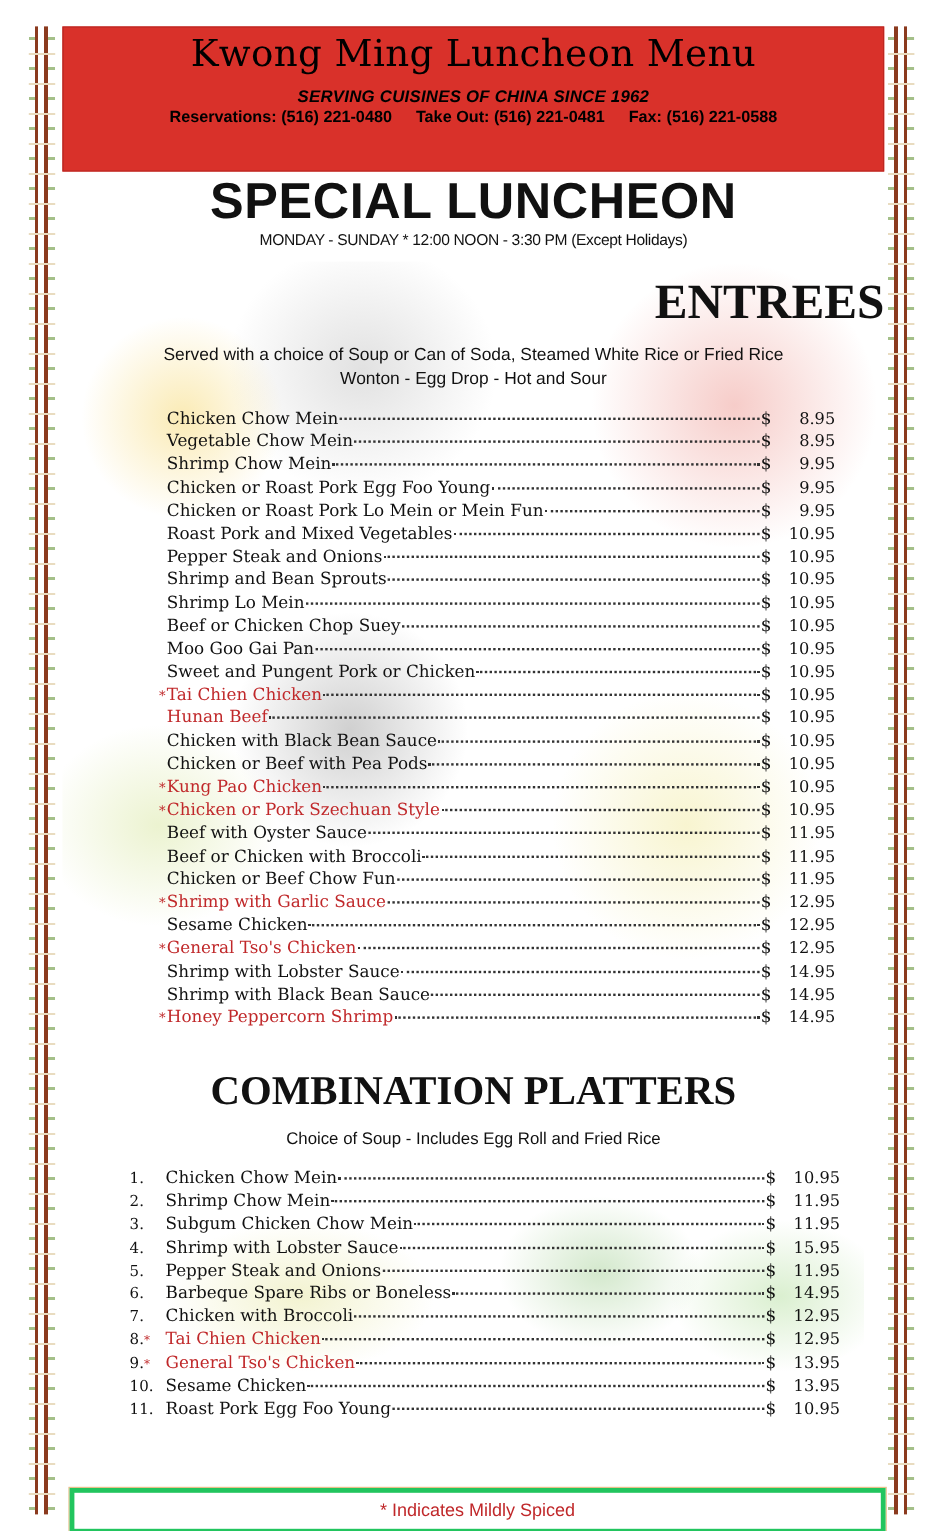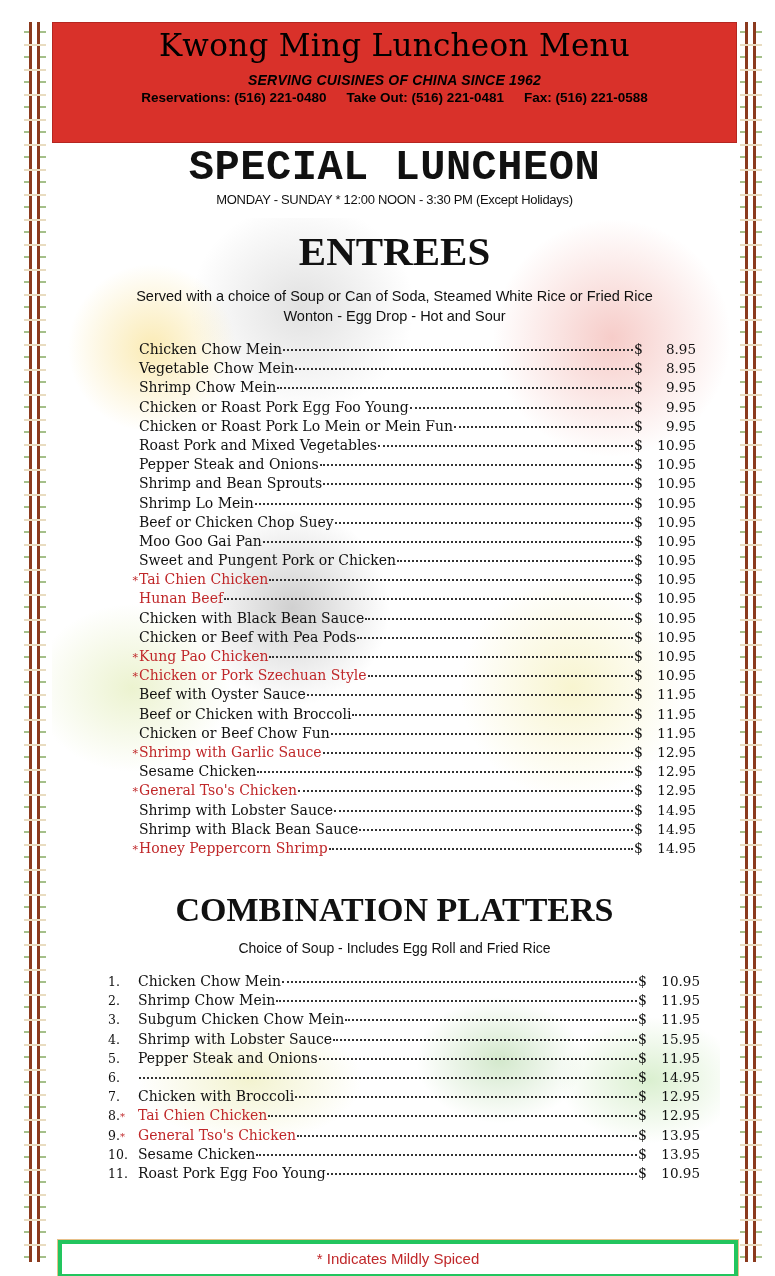--- a/index.html
+++ b/index.html
@@ -58,29 +58,29 @@
   .food-wash2 {
     position: absolute; left: 80px; top: 960px; width: 640px; height: 230px;
     background:
       radial-gradient(ellipse 160px 90px at 170px 120px, rgba(220,220,120,0.35), transparent 70%),
       radial-gradient(ellipse 120px 90px at 420px 100px, rgba(130,190,110,0.35), transparent 70%),
       radial-gradient(ellipse 130px 90px at 570px 120px, rgba(150,210,120,0.35), transparent 70%);
   }
 
   .h-special {
     position: absolute; left: 52px; width: 685px; top: 145px; text-align: center;
-    font-family: Liberation Mono, monospace; font-weight: bold; font-size: 42px; line-height: 46px;
+    font-family: Liberation Sans, sans-serif; font-weight: bold; font-size: 42px; line-height: 46px;
     letter-spacing: 0.5px;
   }
   .hours {
     position: absolute; left: 52px; width: 685px; top: 192px; text-align: center;
     font-size: 13px; letter-spacing: -0.3px;
   }
   .h-entrees {
-    position: absolute; left: 52px; width: 685px; top: 228px; text-align: center;
+    position: absolute; left: 52px; width: 685px; top: 228px; text-align: right;
     font-family: "Liberation Serif", serif; font-weight: bold; font-size: 41px; line-height: 46px;
   }
   .served {
     position: absolute; left: 52px; width: 685px; top: 286px; text-align: center;
     font-size: 14.5px; line-height: 20px;
   }
 
   
   .menu-list { position: absolute; left: 126px; width: 570px; }
   .menu-list.entrees { top: 340px; }
@@ -368,20 +368,21 @@
     </div>
     <div class="item">
       <span class="num">5.</span>
       <span class="name">Pepper Steak and Onions</span>
       <span class="dots"></span>
       <span class="dollar">$</span>
       <span class="price">11.95</span>
     </div>
     <div class="item">
       <span class="num">6.</span>
+      <span class="name">Barbeque Spare Ribs or Boneless</span>
       <span class="dots"></span>
       <span class="dollar">$</span>
       <span class="price">14.95</span>
     </div>
     <div class="item">
       <span class="num">7.</span>
       <span class="name">Chicken with Broccoli</span>
       <span class="dots"></span>
       <span class="dollar">$</span>
       <span class="price">12.95</span>

